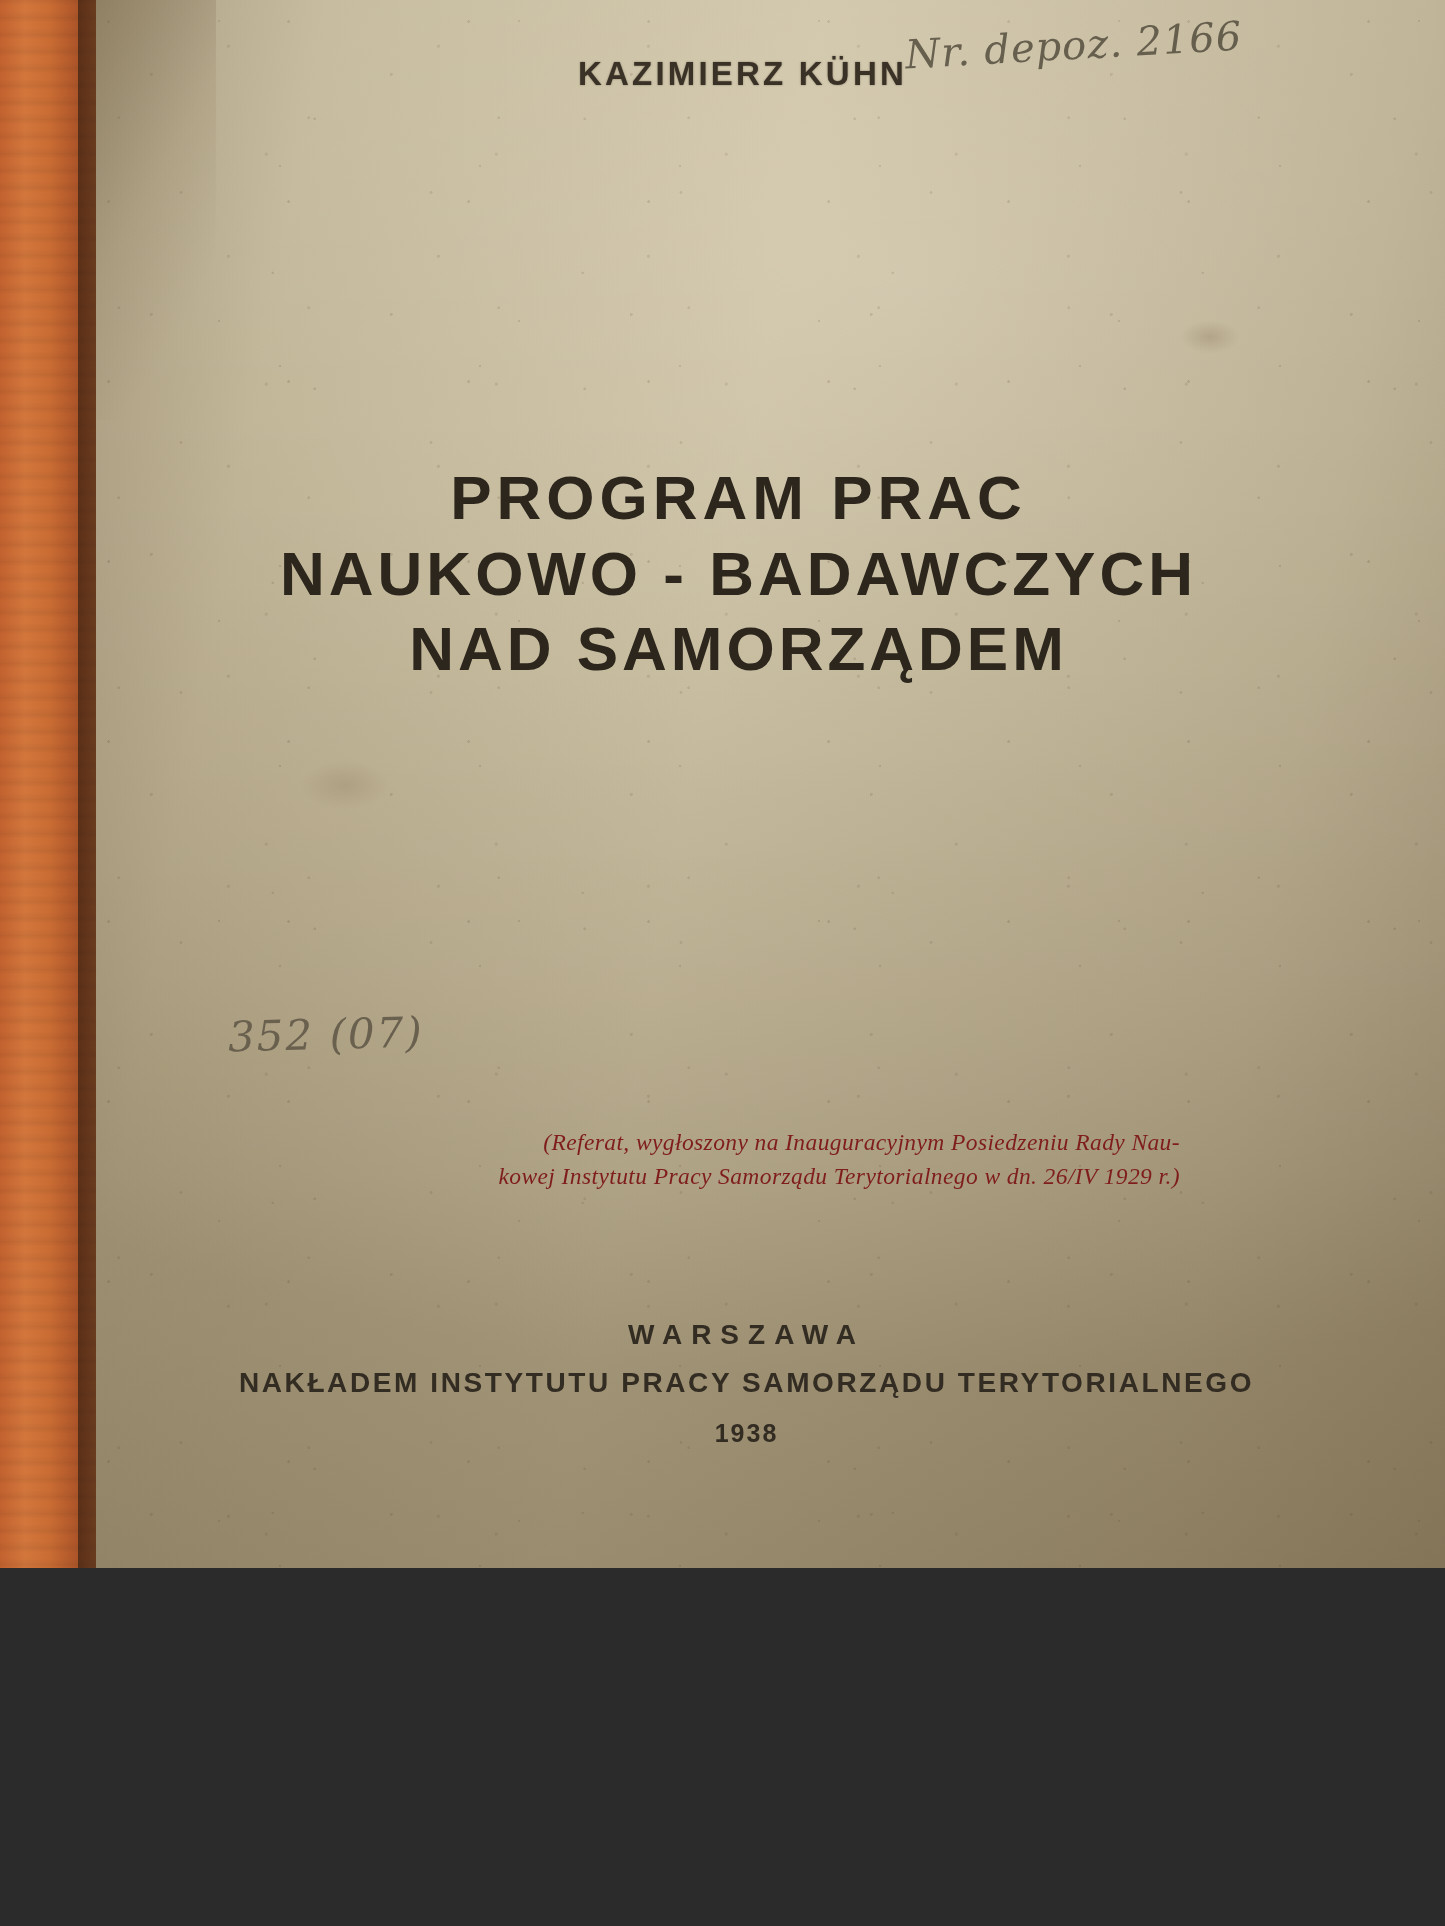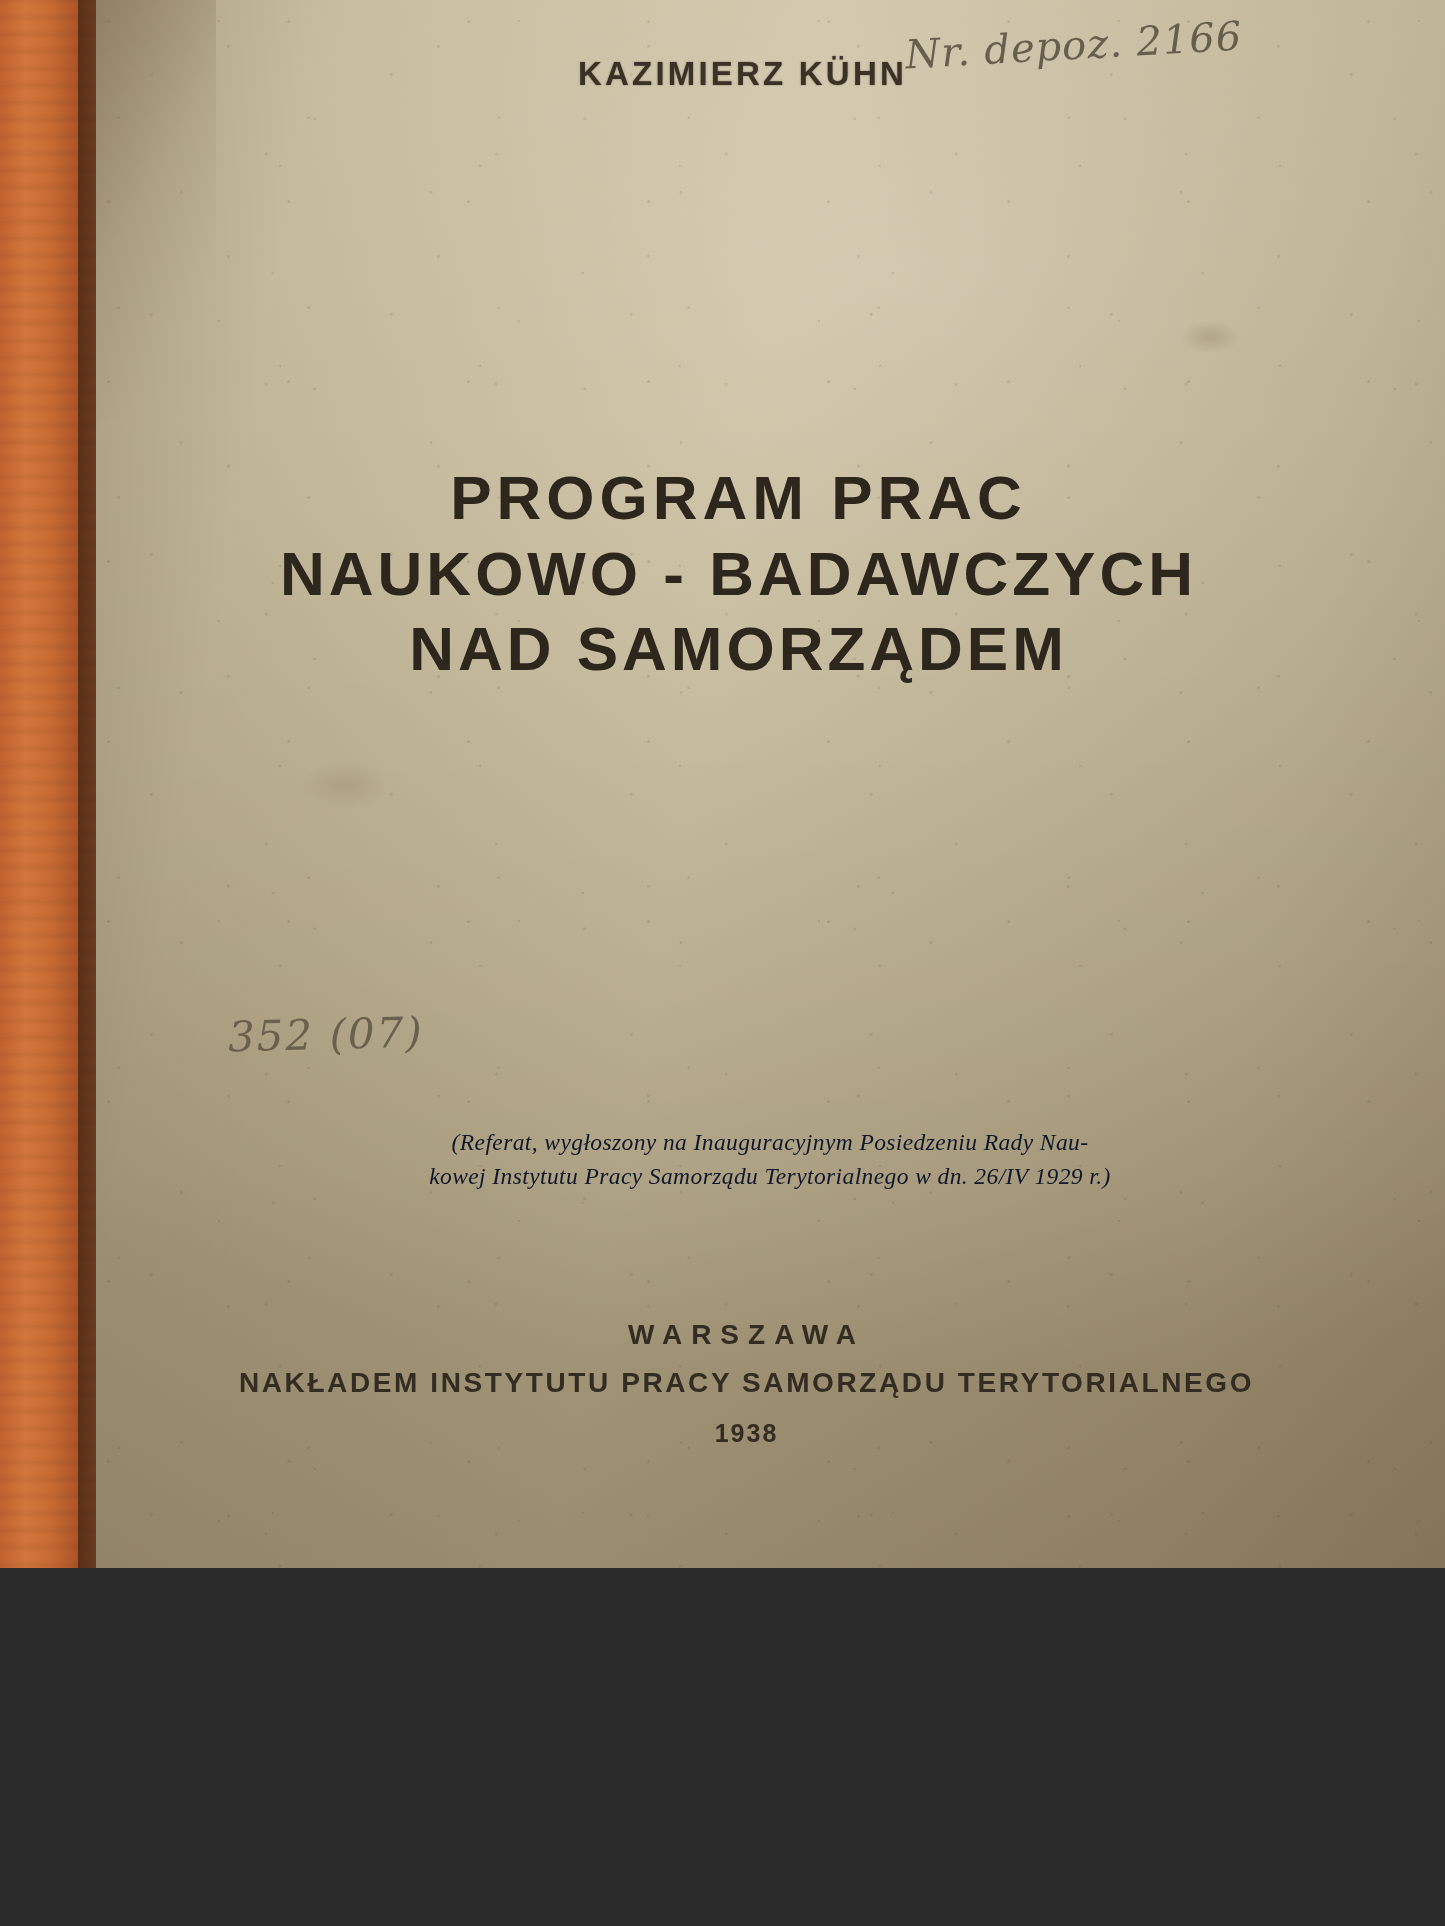--- a/index.html
+++ b/index.html
@@ -162,27 +162,27 @@
     font-size: 62px;
     letter-spacing: 4px;
     line-height: 1.22;
   }
 
   .subtitle {
     position: absolute;
     top: 1125px;
     left: 360px;
     width: 820px;
-    color: #0f172a;
+    color: #7f1d1d;
     font-family: "Liberation Serif", serif;
     font-style: italic;
     font-size: 23.5px;
     line-height: 1.46;
     letter-spacing: .4px;
-    text-align: center;
+    text-align: right;
   }
 
   .imprint {
     position: absolute;
     bottom: 120px;
     left: 0;
     width: 100%;
     text-align: center;
     padding-left: 24px;
     font-family: "Liberation Sans", sans-serif;

